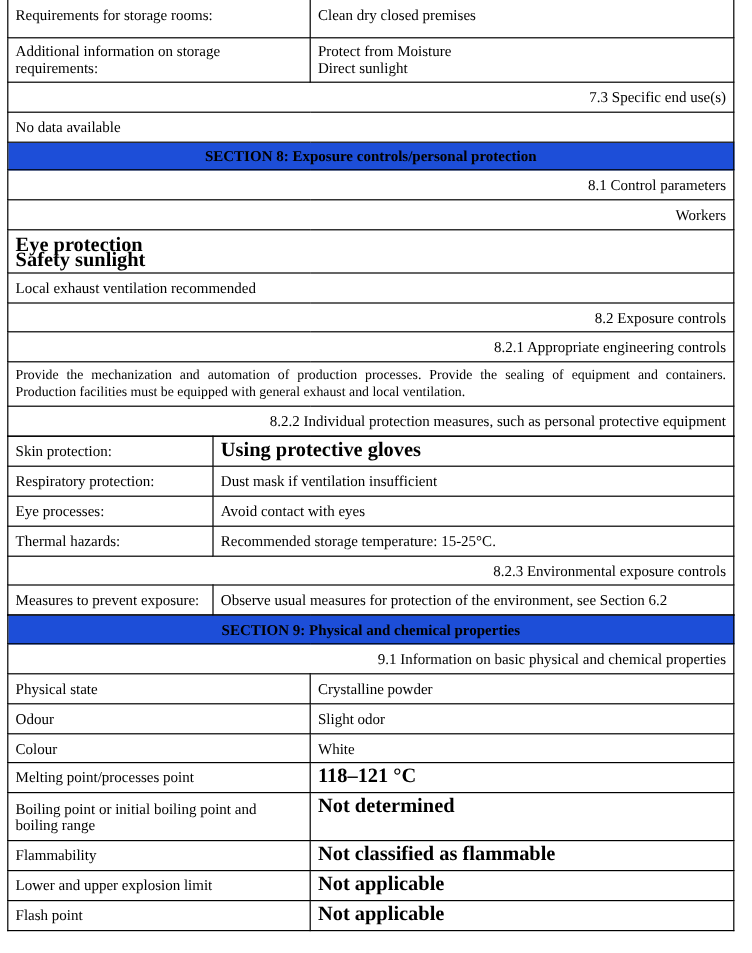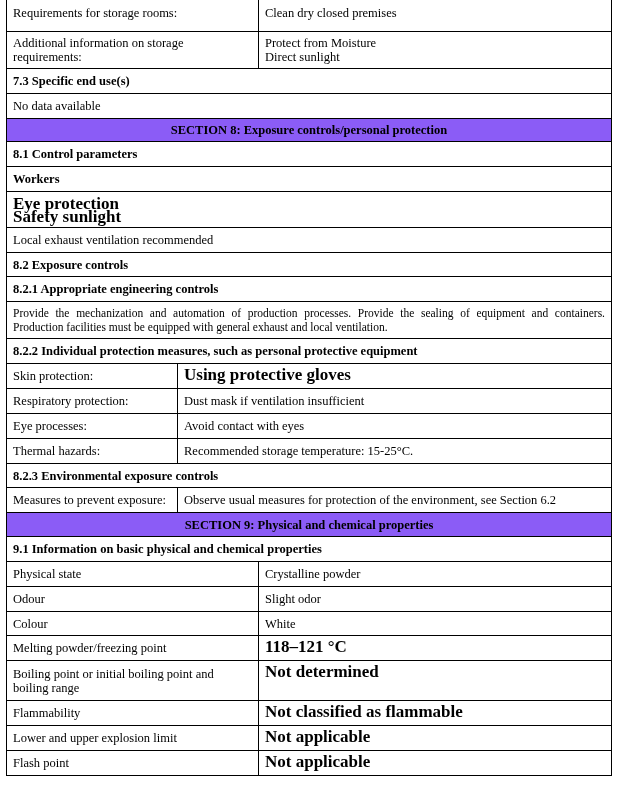--- a/index.html
+++ b/index.html
@@ -1,21 +1,21 @@
 <!DOCTYPE html>
 <html><head>
 <meta charset="utf-8">
 <style>
   html, body { margin: 0; padding: 0; background: #ffffff; }
   body { width: 627px; height: 794px; overflow: hidden; position: relative; font-family: "Liberation Serif", "DejaVu Serif", serif; color: #000; }
   .doc { position: absolute; left: 6px; top: -6px; width: 605px; }
   table { border-collapse: collapse; width: 605px; table-layout: fixed; }
   td { border: 1px solid #000; padding: 0 6px; font-size: 12.5px; line-height: 14px; vertical-align: middle; }
-  .b { font-weight: bold; }
-  .sec { background: #8b5cf6; text-align: center; font-weight: bold; }
+  .b { font-weight: normal; text-align: right; }
+  .sec { background: #1d4ed8; text-align: center; font-weight: bold; }
   .small { font-size: 17px; line-height: 13px; font-weight: bold; }
   .just { text-align: justify; font-size: 11.5px; line-height: 14px; border-radius: 15px; }
   .top { vertical-align: top; padding-top: 4px; }
 </style>
 </head>
 <body>
 
 <div class="doc">
 <table>
   <colgroup>
@@ -125,21 +125,21 @@
   </tr>
   <tr style="height:25px">
     <td>Odour</td>
     <td>Slight odor</td>
   </tr>
   <tr style="height:24px">
     <td>Colour</td>
     <td>White</td>
   </tr>
   <tr style="height:25px">
-    <td>Melting powder/freezing point</td>
+    <td>Melting point/processes point</td>
     <td class="small top">118–121 °C</td>
   </tr>
   <tr style="height:40px">
     <td>Boiling point or initial boiling point and boiling range</td>
     <td class="small top">Not determined</td>
   </tr>
   <tr style="height:25px">
     <td>Flammability</td>
     <td class="small top">Not classified as  flammable</td>
   </tr>

